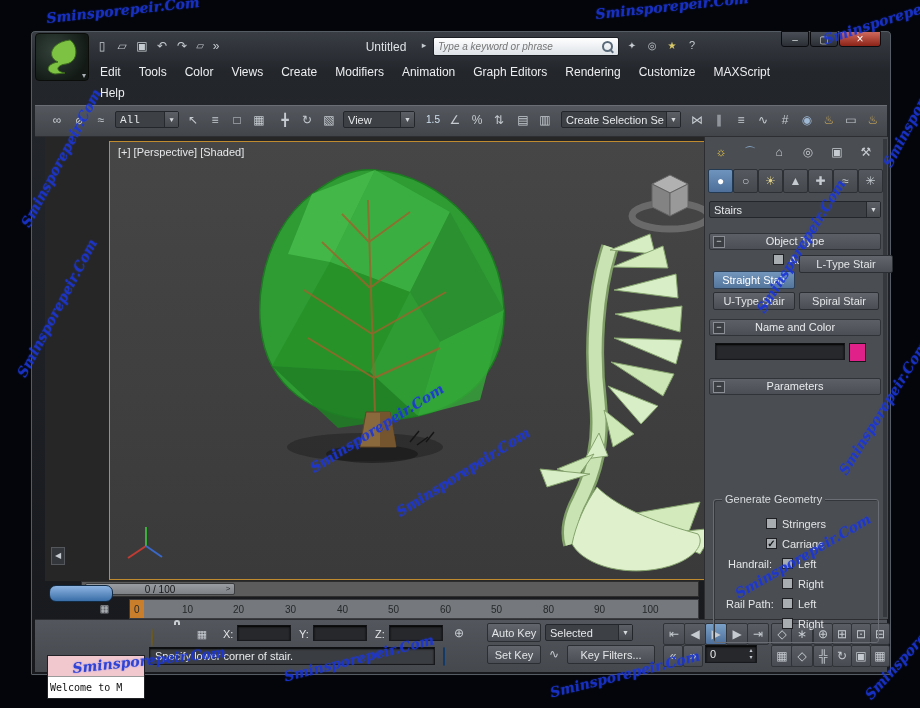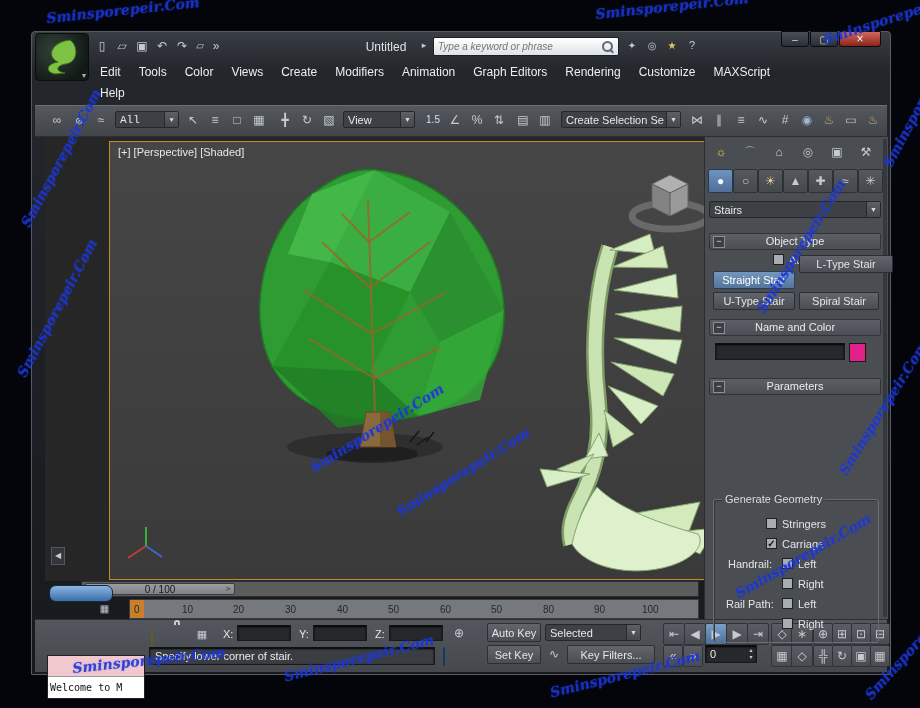--- a/index.html
+++ b/index.html
@@ -272,21 +272,21 @@
       <span style="padding-left:5px;font-size:11px;color:#e8eaec;white-space:nowrap">Specify lower corner of stair.</span>
     </div>
     <span class="ab" style="left:412px;top:617px"><span class="pdisp"></span></span>
 
     <div class="ab btn3d" style="left:456px;top:592px;width:54px;height:19px">
         <span>Auto Key</span>
       </div>
     <div class="ab btn3d" style="left:456px;top:614px;width:54px;height:19px">
         <span>Set Key</span>
       </div>
-    <div class="ab dd" style="left:514px;top:593px;width:96px;">
+    <div class="ab dd" style="left:514px;top:593px;width:88px;">
       <span>Selected</span>
       <span class="arr">▼</span>
     </div>
     <span class="ab ic" style="left:514px;top:614px;width:18px;height:18px">∿</span>
     <div class="ab btn3d" style="left:536px;top:614px;width:88px;height:19px">
         <span>Key Filters...</span>
       </div>
 
     <span class="ab ic tbi" style="left:632px;top:592px">⇤</span>
     <span class="ab ic tbi" style="left:653px;top:592px">◀</span>

